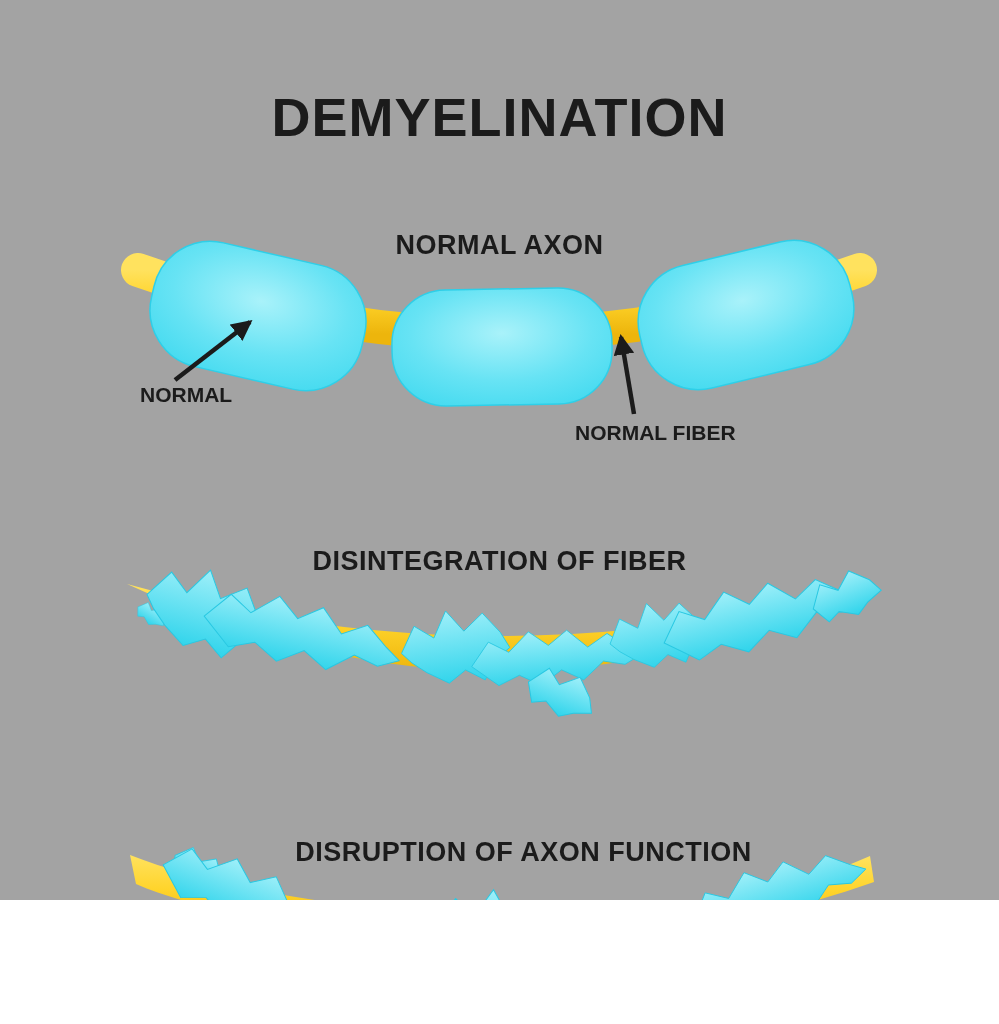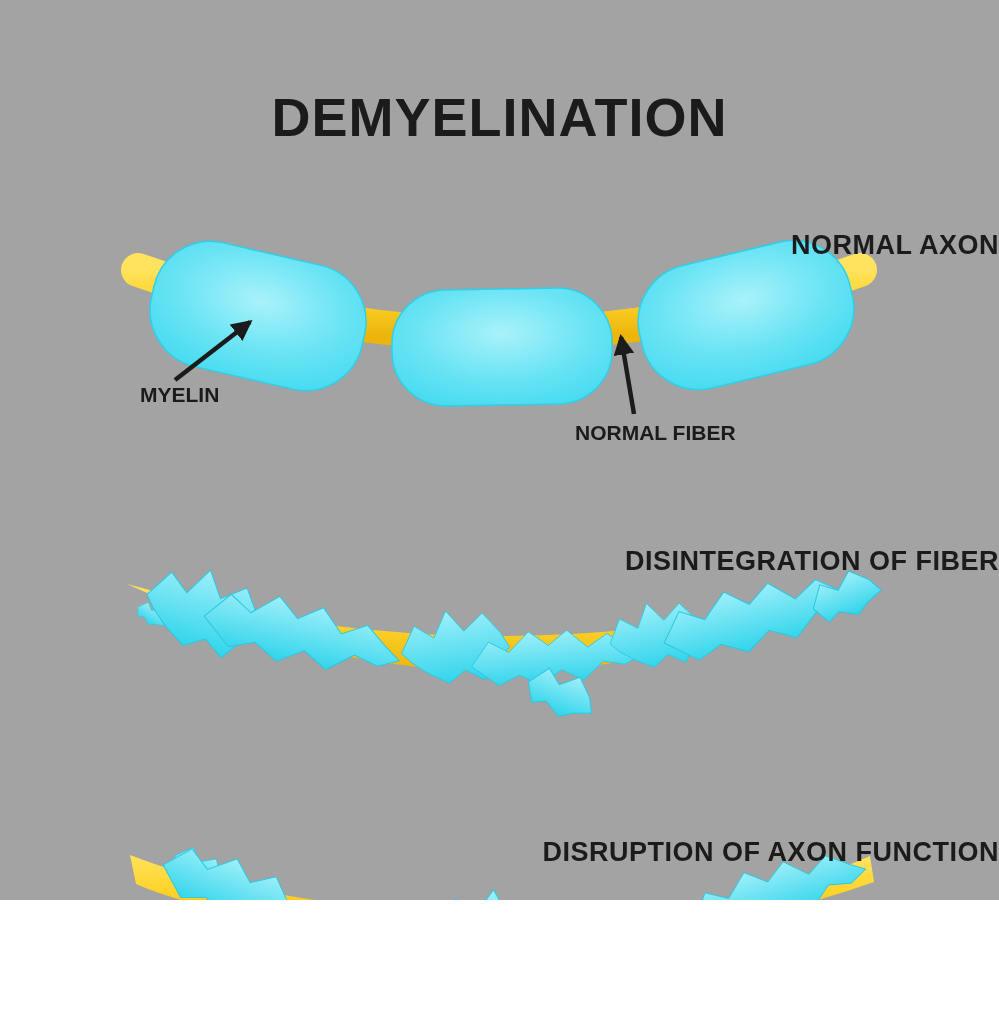--- a/index.html
+++ b/index.html
@@ -15,21 +15,21 @@
   #art { position: absolute; left: 0; top: 0; }
   .label { position: absolute; font-weight: bold; white-space: nowrap; }
   .page-title {
     left: 0; right: 0; top: 86px;
     text-align: center;
     font-size: 54px;
     letter-spacing: 1px;
   }
   .section-title {
     left: 0; right: 0;
-    text-align: right;
+    text-align: center;
     font-size: 27px;
     letter-spacing: .5px;
   }
   #title-normal   { top: 230px; }
   #title-disint   { top: 546px; }
   #title-disrupt  { top: 837px; padding-left: 48px; }
   .annotation { font-size: 21px; }
   #label-myelin { left: 140px; top: 383px; }
   #label-nerve  { left: 575px; top: 421px; }
 </style>
@@ -98,20 +98,20 @@
         <use href="#fragC" transform="translate(703 915) rotate(-25) scale(0.7)"></use>
         <use href="#fragA" transform="translate(778 890) rotate(-18) scale(0.9)"></use>
       </g>
     </g>
   </svg>
 
   <div class="label page-title" id="main-title">DEMYELINATION</div>
 
   <div class="label section-title" id="title-normal">NORMAL AXON</div>
 
-  <div class="label annotation" id="label-myelin">MYELIN</div>
+  <div class="label annotation" id="label-myelin">NORMAL</div>
 
   <div class="label annotation" id="label-nerve">NORMAL FIBER</div>
 
   <div class="label section-title" id="title-disint">DISINTEGRATION OF FIBER</div>
 
   <div class="label section-title" id="title-disrupt">DISRUPTION OF AXON FUNCTION</div>
 </div>
 
 </body></html>

